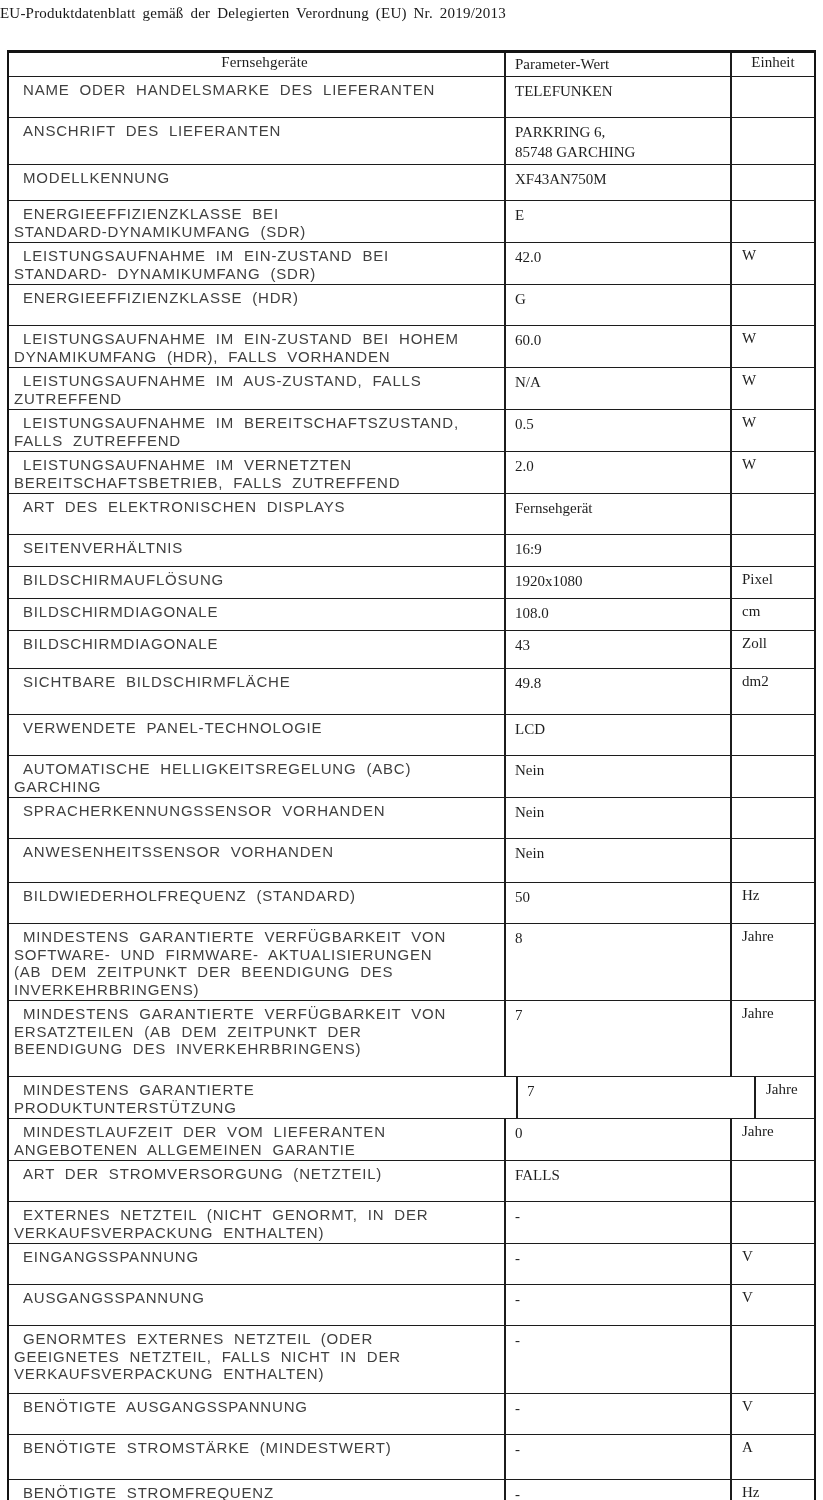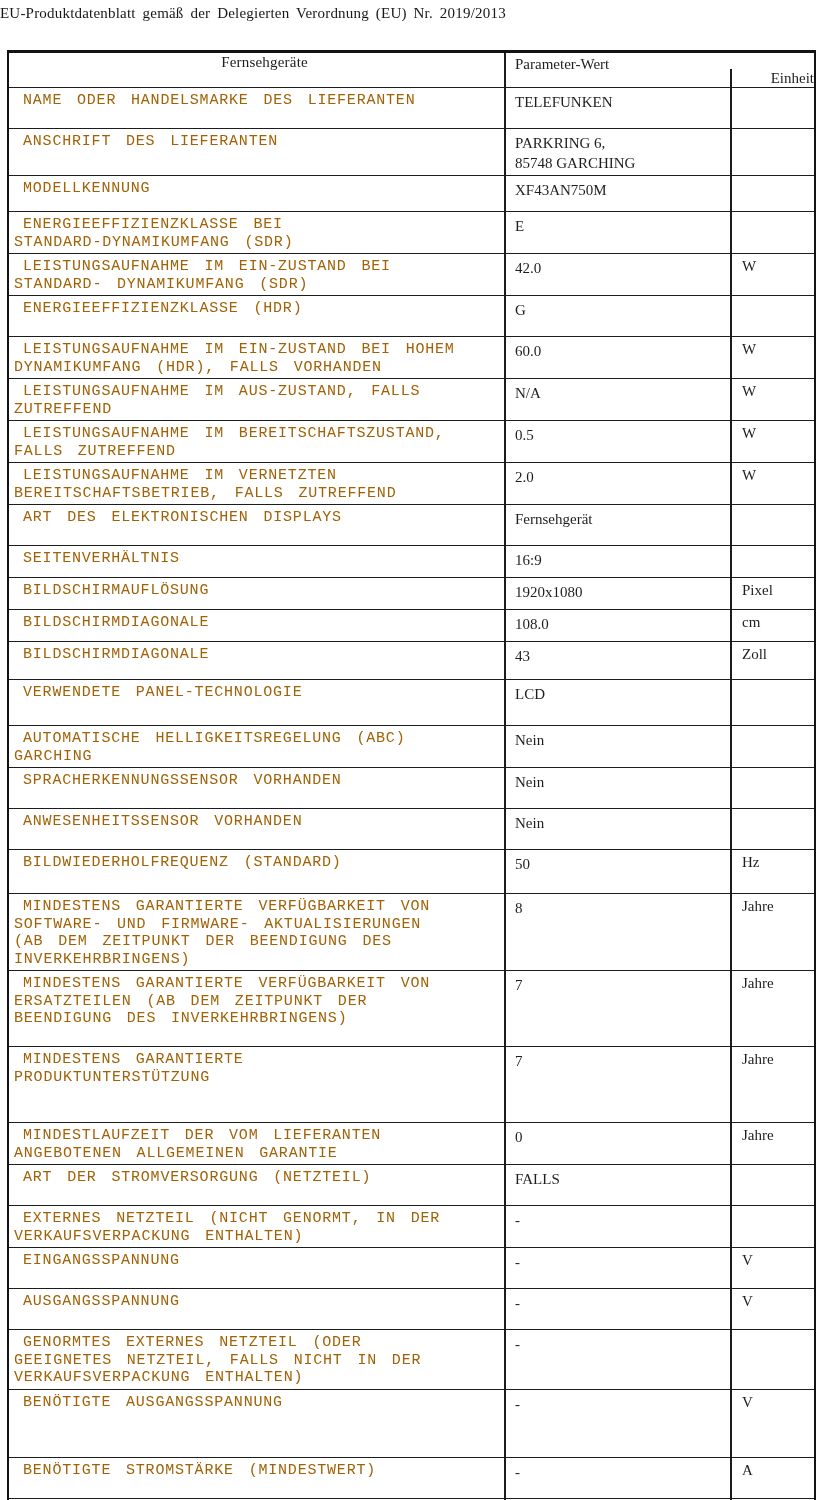--- a/index.html
+++ b/index.html
@@ -39,26 +39,26 @@
     min-height: 41px;
   }
   .t-row.t-header {
     border-top: none;
     min-height: 19px;
   }
 
   .cell { padding-top: 4px; }
 
   .c-label {
-    font-family: Liberation Mono, monospace;
+    font-family: Liberation Sans, sans-serif;
     font-size: 15px;
     line-height: 17.5px;
     letter-spacing: 0.8px;
     word-spacing: 5px;
-    color: #a16207;
+    color: #404040;
     padding: 4px 2px 2px 5px;
     text-indent: 9px;
     white-space: pre-wrap;
   }
 
   .c-value {
     border-left: 2px solid #1c1c1c;
     font-size: 15px;
     line-height: 20px;
     padding: 4px 4px 2px 9px;
@@ -78,34 +78,34 @@
     font-family: "Liberation Serif", "DejaVu Serif", serif;
     font-size: 15px;
     color: #1e1e1e;
     text-align: center;
     text-indent: 0;
     letter-spacing: 0.2px;
     word-spacing: normal;
     padding: 1px 0 0 16px;
   }
   .t-header .c-value { padding-top: 1px; }
-  .t-header .c-unit  { text-align: right; padding: 1px 0 0 0; margin-top: 16px; }
+  .t-header .c-unit  { text-align: center; padding: 1px 0 0 0; }
 
   
   .datasheet > .t-row:nth-child(4)  { min-height: 36px; } 
   .datasheet > .t-row:nth-child(11) { min-height: 34px; } 
   .datasheet > .t-row:nth-child(13),
   .datasheet > .t-row:nth-child(14),
   .datasheet > .t-row:nth-child(15) { min-height: 32px; }
   .datasheet > .t-row:nth-child(16) { min-height: 38px; }
   .datasheet > .t-row:nth-child(17) { min-height: 46px; } 
   .datasheet > .t-row:nth-child(21) { min-height: 44px; }
   .datasheet > .t-row:nth-child(23) { min-height: 76px; } 
   .datasheet > .t-row:nth-child(24) { min-height: 76px; } 
-  .datasheet > .t-row:nth-child(25) { min-height: 38px; }
+  .datasheet > .t-row:nth-child(25) { min-height: 38px; gap: 12px; }
   .datasheet > .t-row:nth-child(31) { min-height: 68px; } 
   .datasheet > .t-row:nth-child(33) { min-height: 45px; }
 </style>
 </head>
 <body>
 
 <div class="page">
 
   <div class="doc-title">EU-Produktdatenblatt gemäß der Delegierten Verordnung (EU) Nr. 2019/2013</div>
 
@@ -207,20 +207,25 @@
     <div class="cell c-value">108.0</div>
     <div class="cell c-unit">cm</div>
   </div>
 
   <div class="t-row">
     <div class="cell c-label">BILDSCHIRMDIAGONALE</div>
     <div class="cell c-value">43</div>
     <div class="cell c-unit">Zoll</div>
   </div>
 
+  <div class="t-row">
+    <div class="cell c-label">SICHTBARE BILDSCHIRMFLÄCHE</div>
+    <div class="cell c-value">49.8</div>
+    <div class="cell c-unit">dm2</div>
+  </div>
 
   <div class="t-row">
     <div class="cell c-label">VERWENDETE PANEL-TECHNOLOGIE</div>
     <div class="cell c-value">LCD</div>
     <div class="cell c-unit"></div>
   </div>
 
   <div class="t-row">
     <div class="cell c-label">AUTOMATISCHE HELLIGKEITSREGELUNG (ABC)
 GARCHING</div>

